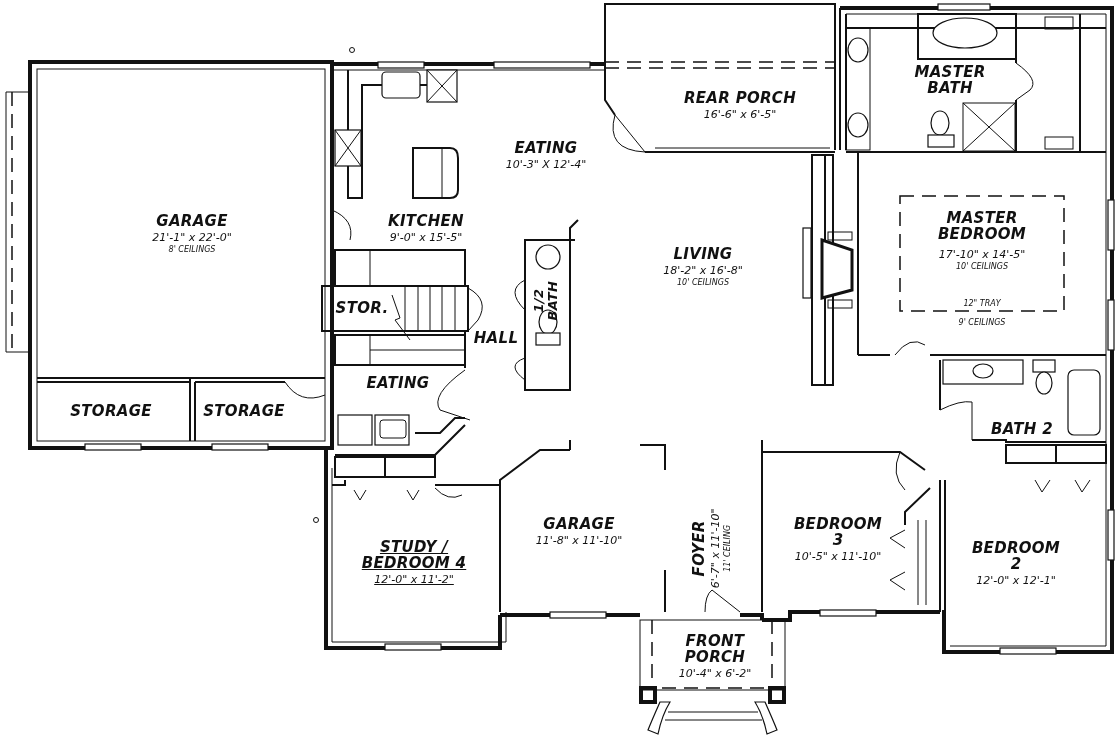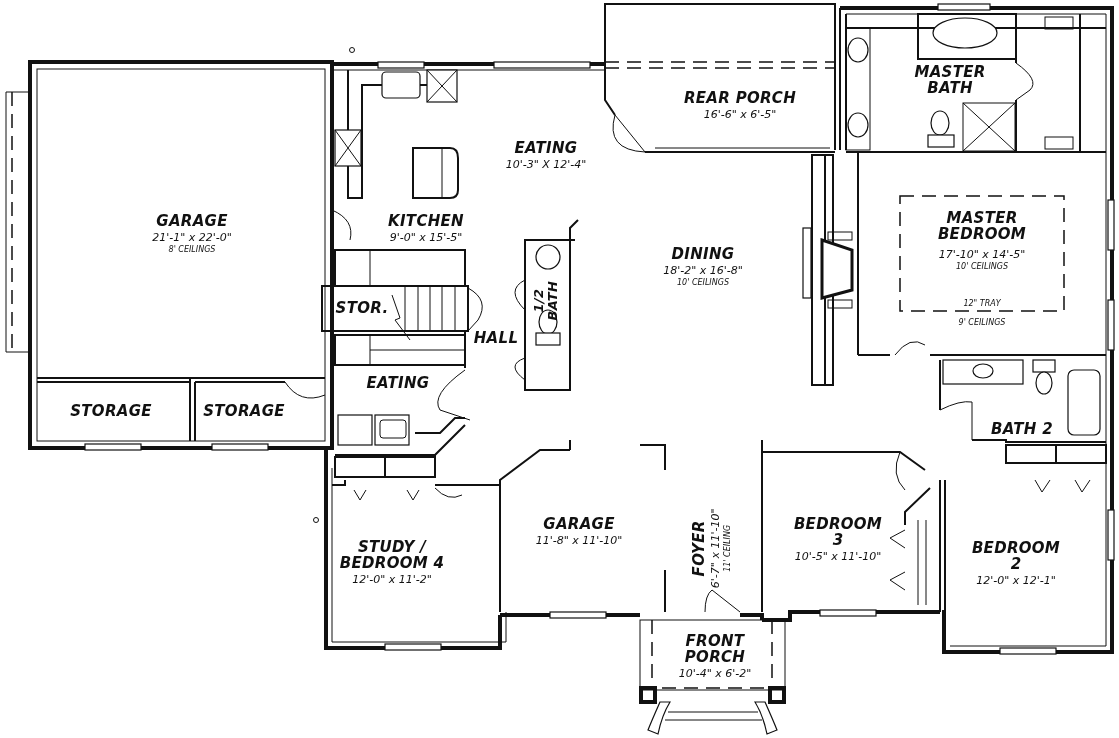--- a/index.html
+++ b/index.html
@@ -266,21 +266,21 @@
   <span class="ceil">10' CEILINGS</span>
 </div>
 <div class="lbl" style="left:982px; top:297px;">
   <span class="ceil">12" TRAY</span>
 </div>
 <div class="lbl" style="left:982px; top:316px;">
   <span class="ceil">9' CEILINGS</span>
 </div>
 
 <div class="lbl" style="left:703px; top:247px;">
-  <span class="name">DINING</span>
+  <span class="name">LIVING</span>
   <span class="dims">18'-2" x 16'-8"</span>
   <span class="ceil">10' CEILINGS</span>
 </div>
 
 <div class="lbl" style="left:546px; top:287px; transform: translateX(-50%) rotate(-90deg);">
   <span class="name" style="font-size:13px">1/2</span>
   <span class="name" style="font-size:13px">BATH</span>
 </div>
 
 <div class="lbl" style="left:362px; top:301px;">
@@ -300,21 +300,21 @@
 </div>
 
 <div class="lbl" style="left:244px; top:404px;">
   <span class="name">STORAGE</span>
 </div>
 
 <div class="lbl" style="left:1022px; top:402px;margin-top:20px;">
   <span class="name">BATH 2</span>
 </div>
 
-<div class="lbl" style="left:392px; top:540px;">
+<div class="lbl" style="left:414px; top:540px;text-decoration:underline;">
   <span class="name">STUDY /</span>
   <span class="name">BEDROOM 4</span>
   <span class="dims">12'-0" x 11'-2"</span>
 </div>
 
 <div class="lbl" style="left:579px; top:517px;">
   <span class="name">GARAGE</span>
   <span class="dims">11'-8" x 11'-10"</span>
 </div>
 

